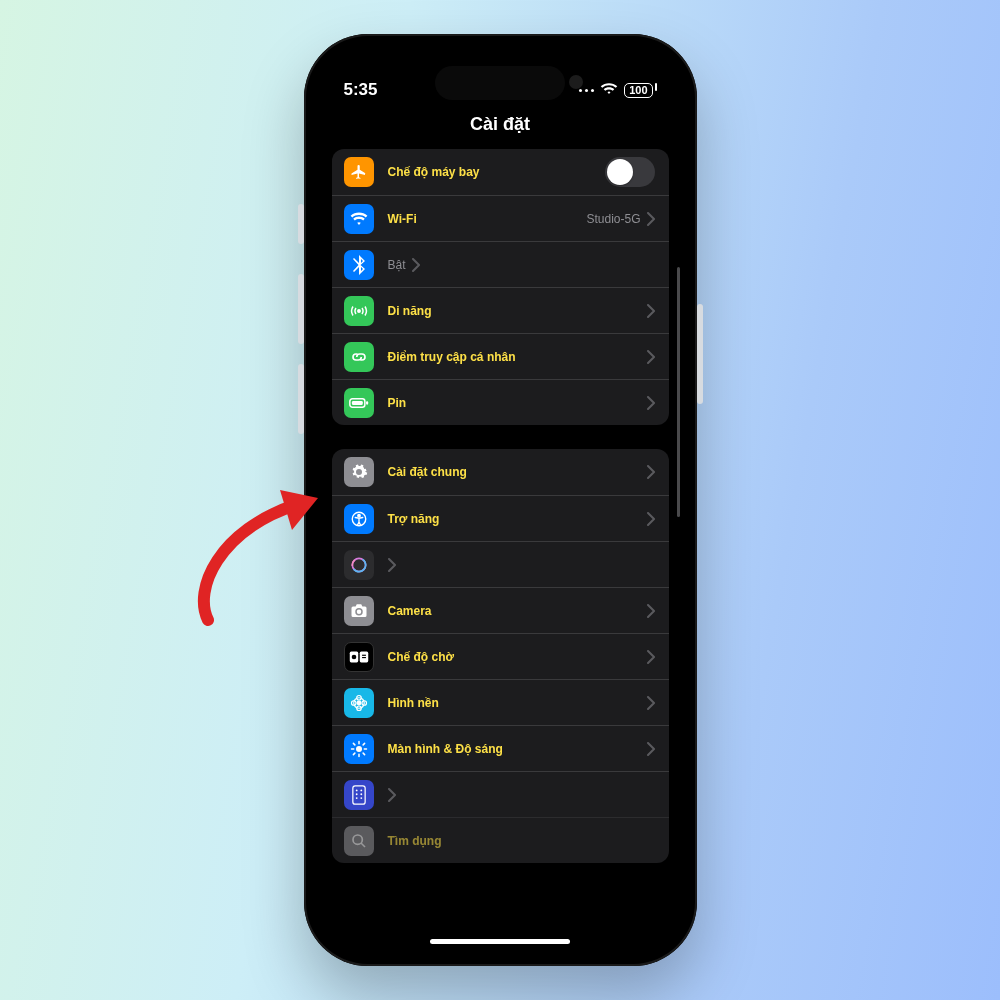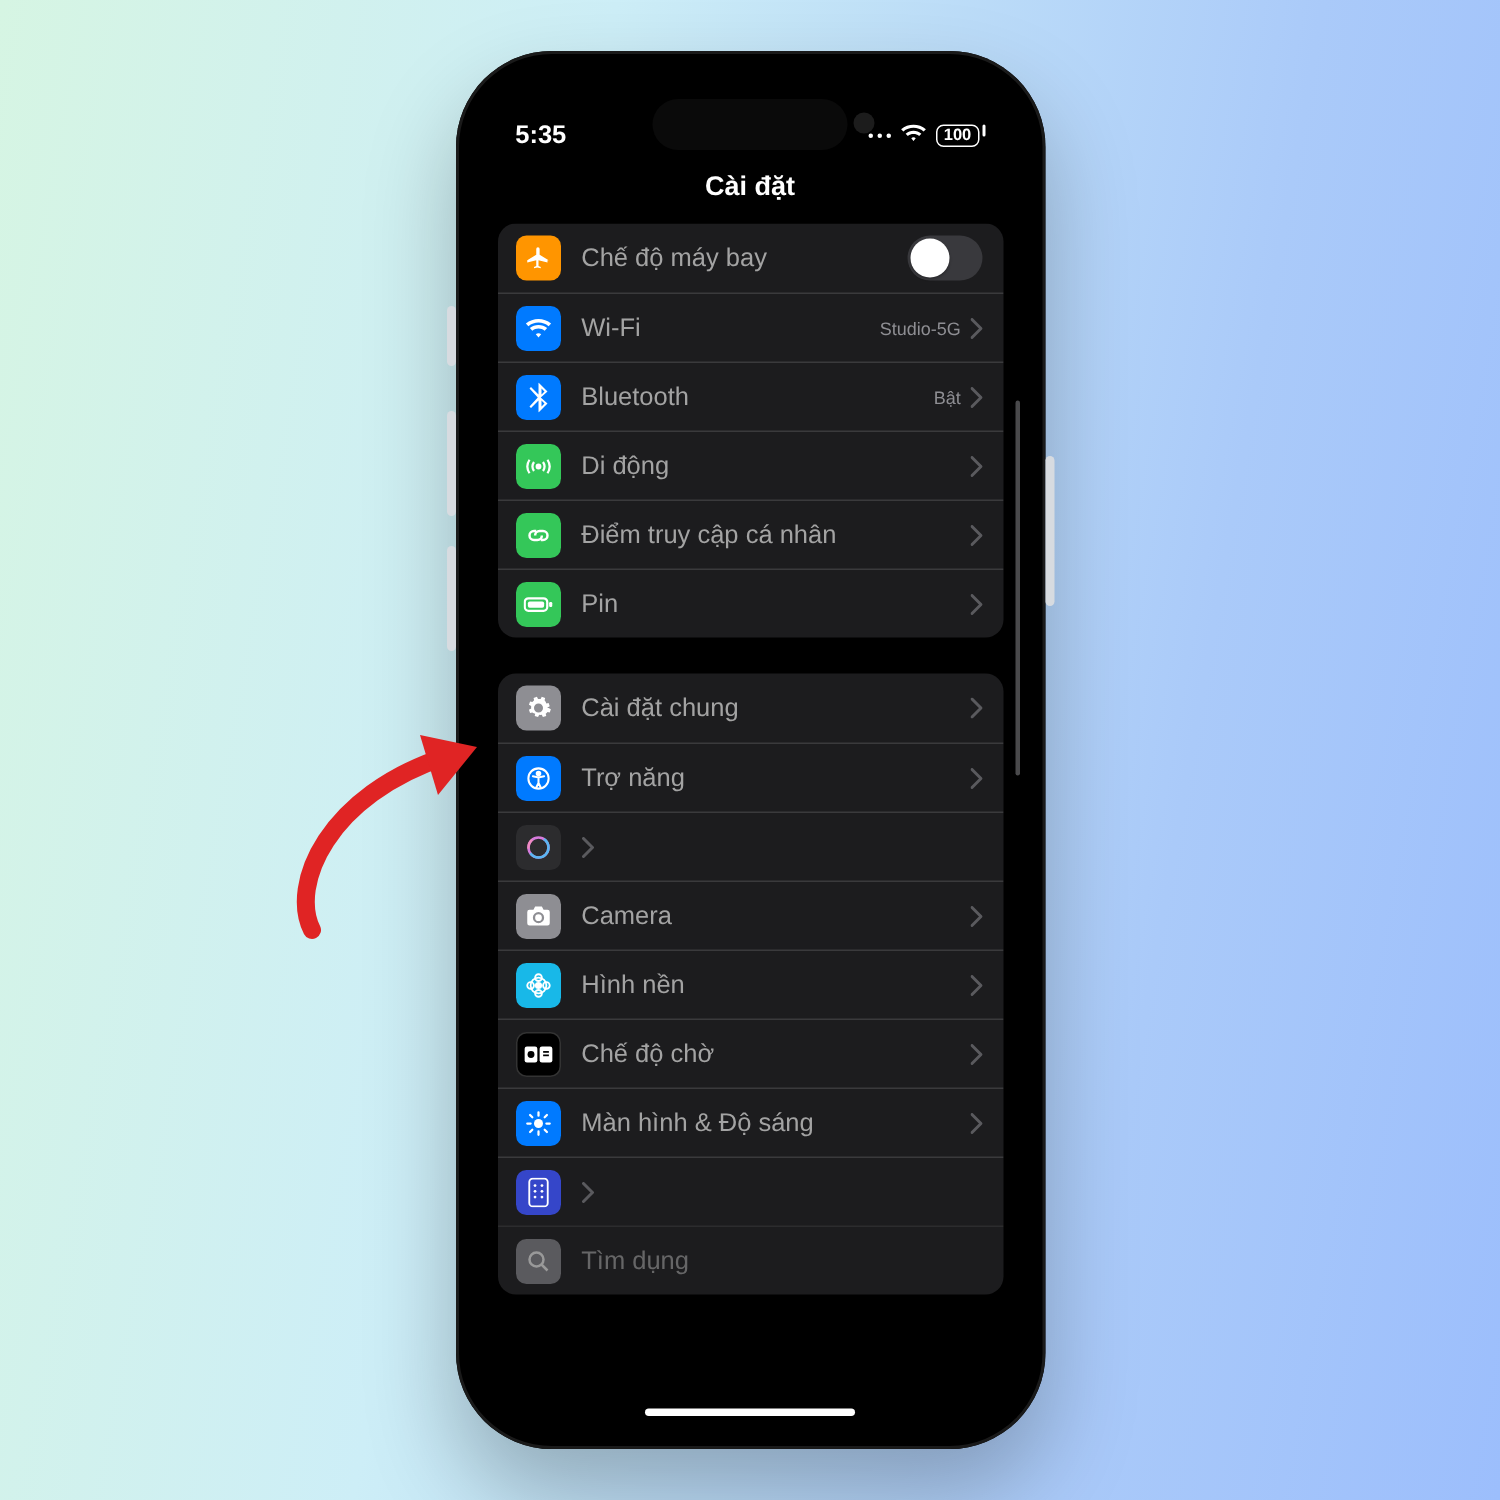--- a/index.html
+++ b/index.html
@@ -74,21 +74,21 @@
   .row{
     display:flex; align-items:center; min-height:46px; padding:6px 14px 6px 12px;
     border-top:0.5px solid #3a3a3c;
     cursor:default;
   }
   .row:first-child{border-top:none;}
   .icon{
     width:30px; height:30px; border-radius:7px; flex:0 0 30px;
     display:flex; align-items:center; justify-content:center; margin-right:14px;
   }
-  .label{flex:1; font-size:17px; color:#a3a3a3;}
+  .label{flex:1; font-size:12px; color:#fde047;font-weight:bold;}
   .detail{font-size:12px; color:#8e8e93; margin-right:6px;}
   .chev{color:#5a5a5e;}
   .chev svg{display:block;}
 
   .toggle{
     width:50px; height:30px; border-radius:15px; background:#39393d; position:relative;
   }
   .toggle .knob{
     width:26px; height:26px; border-radius:50%; background:#fff; position:absolute; top:2px; left:2px;
     box-shadow:0 1px 2px rgba(0,0,0,.3);
@@ -171,36 +171,35 @@
                 <path d="M1 1l6 6-6 6" stroke="#5a5a5e" stroke-width="2" fill="none" stroke-linecap="round"></path>
               </svg>
             </span>
         </div>
         <div class="row">
           <span class="icon" style="background:#007aff">
             <svg width="16" height="20" viewBox="0 0 12 20" fill="#fff">
                 <path d="M6 0v8L1 3 0 4l5.5 6L0 16l1 1 5-5v8l6-6-4.5-4L12 6 6 0zm2 4l2 2-2 2V4zm0 8l2 2-2 2v-4z"></path>
               </svg>
           </span>
-          <span class="label">Bluetooth</span>
           <span class="detail">Bật</span>
           <span class="chev">
               <svg width="8" height="14" viewBox="0 0 8 14">
                 <path d="M1 1l6 6-6 6" stroke="#5a5a5e" stroke-width="2" fill="none" stroke-linecap="round"></path>
               </svg>
             </span>
         </div>
         <div class="row">
           <span class="icon" style="background:#34c759">
             <svg width="18" height="18" viewBox="0 0 24 24" fill="none" stroke="#fff" stroke-width="2">
                 <path d="M4 6a11 11 0 0 0 0 12M8 8a7 7 0 0 0 0 8M16 8a7 7 0 0 1 0 8M20 6a11 11 0 0 1 0 12"></path>
                 <circle cx="12" cy="12" r="1.6" fill="#fff"></circle>
               </svg>
           </span>
-          <span class="label">Di động</span>
+          <span class="label">Di năng</span>
           <span class="chev">
               <svg width="8" height="14" viewBox="0 0 8 14">
                 <path d="M1 1l6 6-6 6" stroke="#5a5a5e" stroke-width="2" fill="none" stroke-linecap="round"></path>
               </svg>
             </span>
         </div>
         <div class="row">
           <span class="icon" style="background:#34c759">
             <svg width="18" height="18" viewBox="0 0 24 24" fill="none" stroke="#fff" stroke-width="2.2">
                 <path d="M9 12a4 4 0 0 1 4-4h3a4 4 0 0 1 0 8h-2M15 12a4 4 0 0 1-4 4H8a4 4 0 0 1 0-8h2"></path>
@@ -273,57 +272,57 @@
               </svg>
             </span>
         </div>
         <div class="row">
           <span class="icon" style="background:#8e8e93">
             <svg width="18" height="16" viewBox="0 0 24 20" fill="#fff">
                 <path d="M9 1l-1.5 3H4a2 2 0 0 0-2 2v10a2 2 0 0 0 2 2h16a2 2 0 0 0 2-2V6a2 2 0 0 0-2-2h-3.5L15 1H9zm3 5a5 5 0 1 1 0 10 5 5 0 0 1 0-10zm0 2a3 3 0 1 0 0 6 3 3 0 0 0 0-6z"></path>
               </svg>
           </span>
           <span class="label">Camera</span>
+          <span class="chev">
+              <svg width="8" height="14" viewBox="0 0 8 14">
+                <path d="M1 1l6 6-6 6" stroke="#5a5a5e" stroke-width="2" fill="none" stroke-linecap="round"></path>
+              </svg>
+            </span>
+        </div>
+        <div class="row">
+          <span class="icon" style="background:#000;border:1px solid #333">
+            <svg width="20" height="14" viewBox="0 0 26 16">
+                <rect x="1" y="1" width="11" height="14" rx="2" fill="#fff"></rect>
+                <rect x="14" y="1" width="11" height="14" rx="2" fill="#fff"></rect>
+                <circle cx="6.5" cy="8" r="3" fill="#000"></circle>
+                <rect x="17" y="5" width="5" height="1.5" fill="#000"></rect>
+                <rect x="17" y="8" width="5" height="1.5" fill="#000"></rect>
+              </svg>
+          </span>
+          <span class="label">Chế độ chờ</span>
           <span class="chev">
               <svg width="8" height="14" viewBox="0 0 8 14">
                 <path d="M1 1l6 6-6 6" stroke="#5a5a5e" stroke-width="2" fill="none" stroke-linecap="round"></path>
               </svg>
             </span>
         </div>
         <div class="row">
           <span class="icon" style="background:#18b8e8">
             <svg width="18" height="18" viewBox="0 0 24 24" fill="#fff">
                 <circle cx="12" cy="12" r="3.2"></circle>
                 <g fill="none" stroke="#fff" stroke-width="1.6">
                   <circle cx="12" cy="12" r="7"></circle>
                   <circle cx="12" cy="5" r="3"></circle>
                   <circle cx="12" cy="19" r="3"></circle>
                   <circle cx="5" cy="12" r="3"></circle>
                   <circle cx="19" cy="12" r="3"></circle>
                 </g>
               </svg>
           </span>
           <span class="label">Hình nền</span>
-          <span class="chev">
-              <svg width="8" height="14" viewBox="0 0 8 14">
-                <path d="M1 1l6 6-6 6" stroke="#5a5a5e" stroke-width="2" fill="none" stroke-linecap="round"></path>
-              </svg>
-            </span>
-        </div>
-        <div class="row">
-          <span class="icon" style="background:#000;border:1px solid #333">
-            <svg width="20" height="14" viewBox="0 0 26 16">
-                <rect x="1" y="1" width="11" height="14" rx="2" fill="#fff"></rect>
-                <rect x="14" y="1" width="11" height="14" rx="2" fill="#fff"></rect>
-                <circle cx="6.5" cy="8" r="3" fill="#000"></circle>
-                <rect x="17" y="5" width="5" height="1.5" fill="#000"></rect>
-                <rect x="17" y="8" width="5" height="1.5" fill="#000"></rect>
-              </svg>
-          </span>
-          <span class="label">Chế độ chờ</span>
           <span class="chev">
               <svg width="8" height="14" viewBox="0 0 8 14">
                 <path d="M1 1l6 6-6 6" stroke="#5a5a5e" stroke-width="2" fill="none" stroke-linecap="round"></path>
               </svg>
             </span>
         </div>
         <div class="row">
           <span class="icon" style="background:#007aff">
             <svg width="18" height="18" viewBox="0 0 24 24" fill="#fff">
                 <circle cx="12" cy="12" r="4"></circle>

